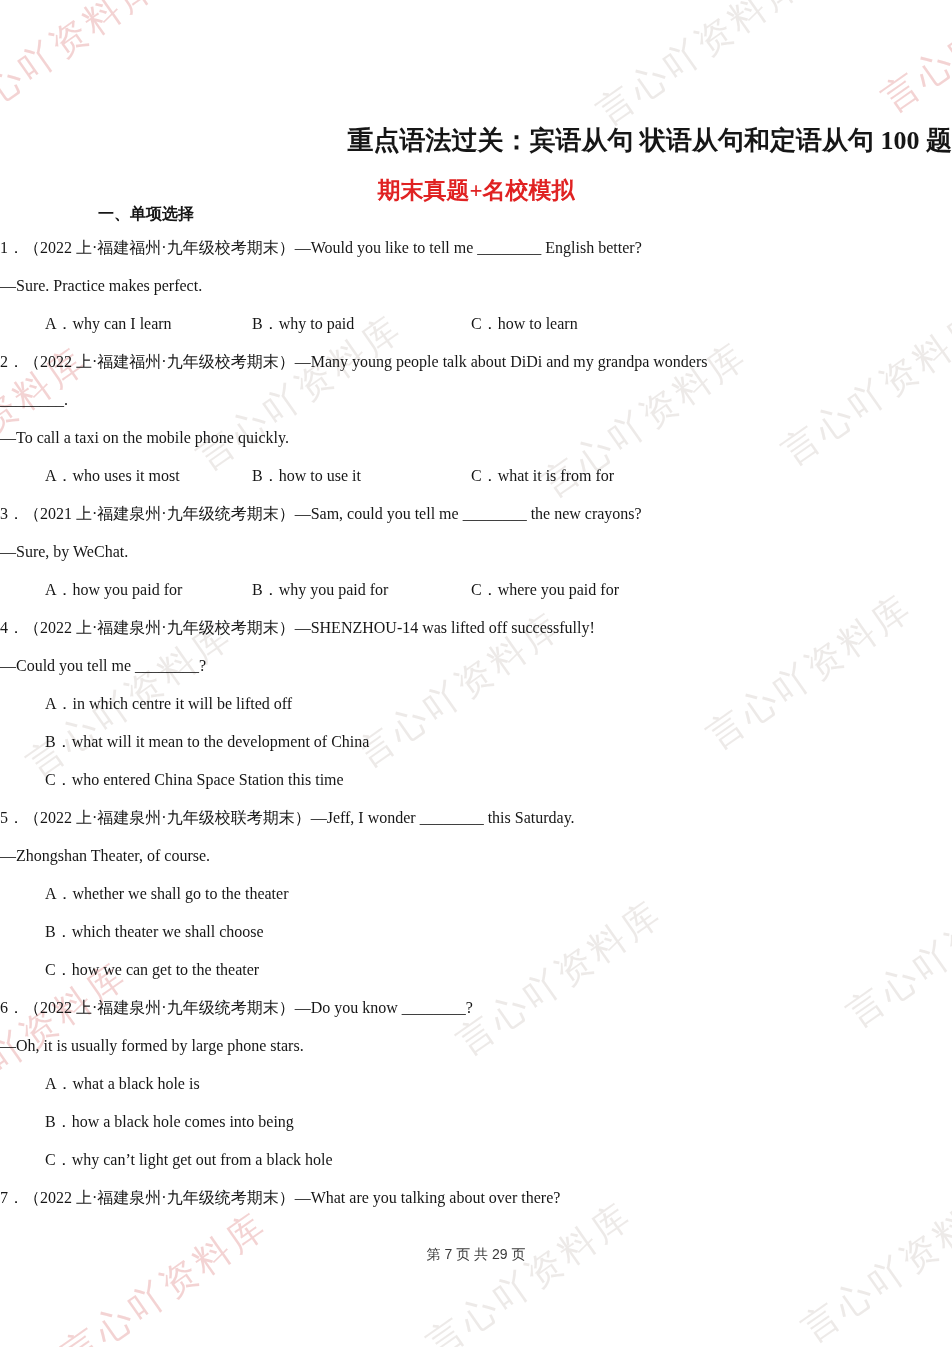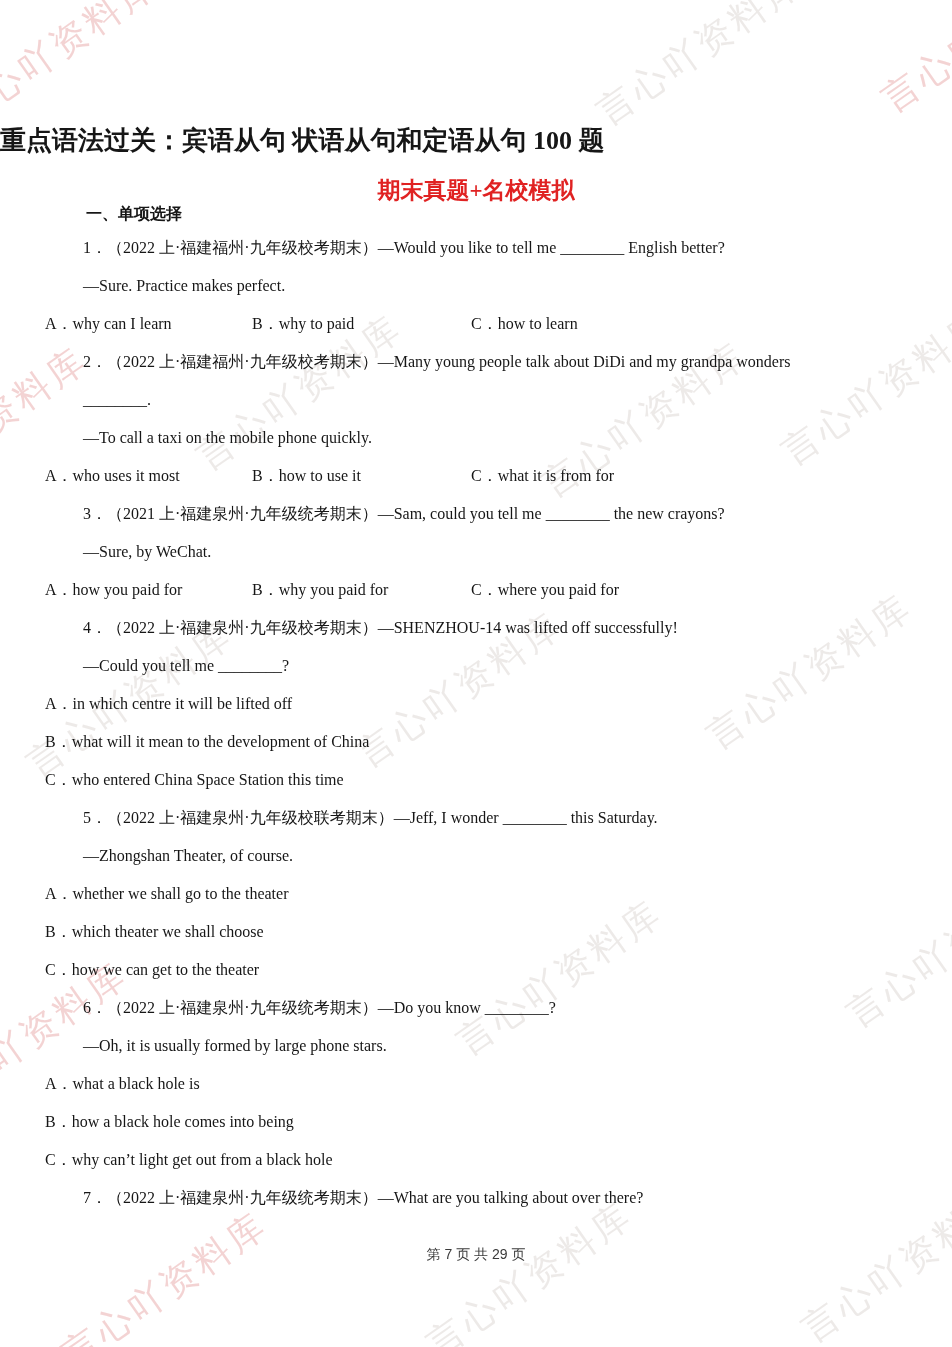--- a/index.html
+++ b/index.html
@@ -12,34 +12,34 @@
   .watermark {
     position:absolute; transform:translate(-50%,-50%) rotate(-35deg);
     font-family:"Liberation Sans","DejaVu Sans",sans-serif;
     font-size:36px; letter-spacing:4px; white-space:nowrap; font-weight:400;
   }
   .wm-pink  { color:#e9a9a9; opacity:0.5; }
   .wm-light { color:#d8d1ce; opacity:0.45; }
 
   .doc-title {
     position:absolute; top:123px; left:0; width:100%; z-index:1;
-    text-align:left; font-size:26px; font-weight:700; margin:0;
+    text-align:right; font-size:26px; font-weight:700; margin:0;
   }
   .doc-subtitle {
     position:absolute; top:175px; left:0; width:100%; z-index:1;
     text-align:center; font-size:23px; font-weight:700; color:#e02222;
   }
   .section-heading {
-    position:absolute; top:204px; left:86px; z-index:1;
+    position:absolute; top:204px; left:98px; z-index:1;
     font-size:16px; font-weight:700;
   }
   .content { position:absolute; top:229px; left:0; right:0; z-index:1; }
   .line {
     height:38px; display:flex; align-items:center;
-    padding-left:83px; font-size:16px; white-space:pre;
+    font-size:16px; white-space:pre;
   }
   .line.opt { padding-left:45px; }
   .cell { display:inline-block; }
   .cell-a { width:207px; }
   .cell-b { width:219px; }
   .cell-c { flex:1; }
   .page-footer {
     position:absolute; top:1246px; left:0; width:100%; z-index:1;
     text-align:center; font-size:14px; color:#3a3a3a;
     font-family:"Liberation Sans","DejaVu Sans",sans-serif;

